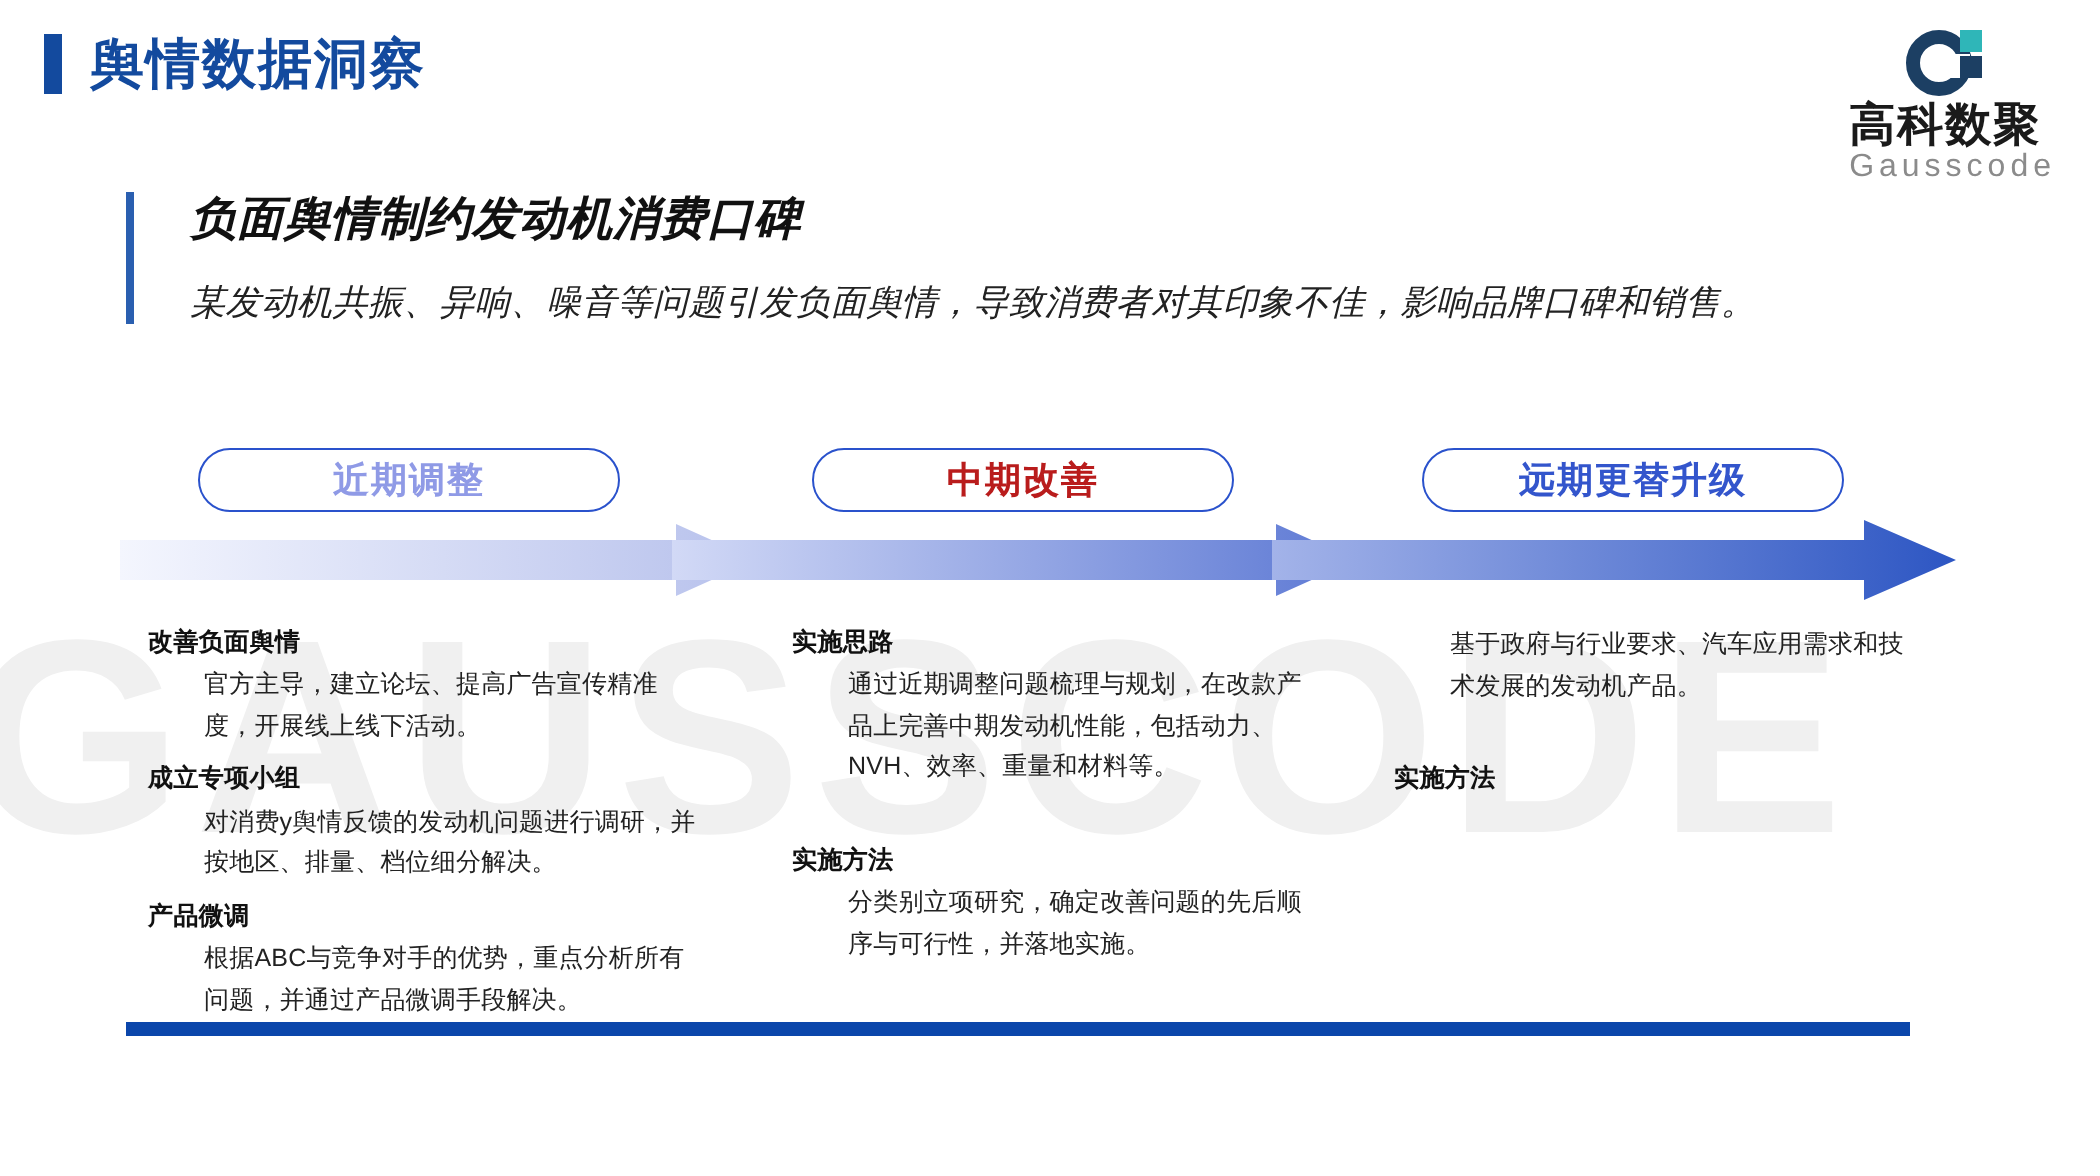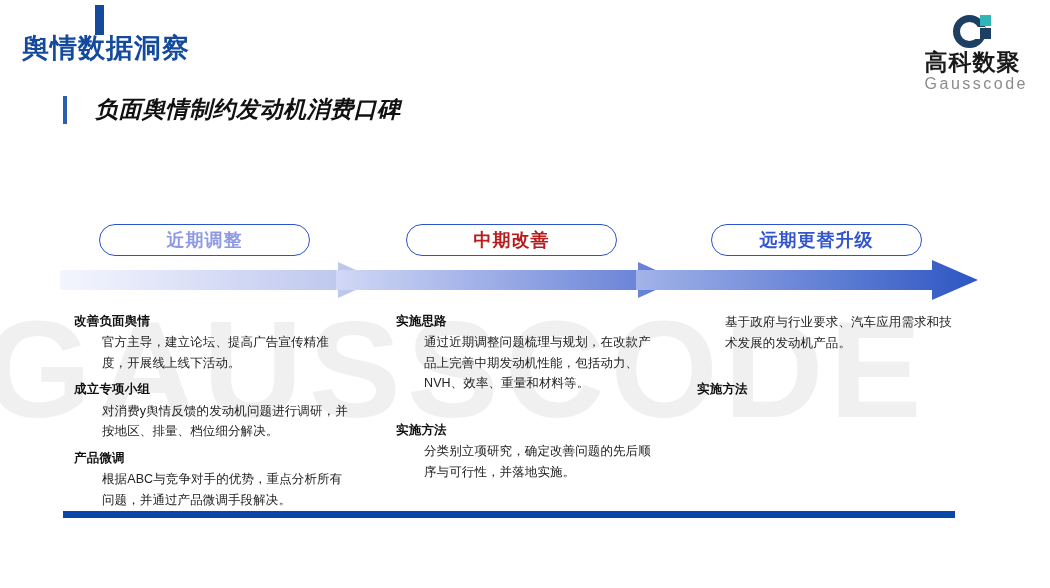--- a/index.html
+++ b/index.html
@@ -34,24 +34,23 @@
 
   
   #header {
     position: absolute;
     left: 0; top: 0;
     width: 1050px; height: 72px;
     z-index: 5;
   }
   #title-wrap {
     position: absolute;
-    left: 22px; top: 5px;
+    left: 22px; top: 17px;
     display: flex;
     align-items: center;
-    flex-direction: column;
   }
   #title-bar {
     width: 9px;
     height: 30px;
     background: #134a9e;
     margin-right: 14px;
   }
   #page-title {
     font-size: 27px;
     font-weight: 700;
@@ -227,20 +226,21 @@
     </div>
     <div id="logo-text">
       <span id="logo-cn">高科数聚</span>
       <span id="logo-en">Gausscode</span>
     </div>
   </div>
 </div>
 
 <div id="lead">
   <div id="lead-heading">负面舆情制约发动机消费口碑</div>
+  <div id="lead-sub">某发动机共振、异响、噪音等问题引发负面舆情，导致消费者对其印象不佳，影响品牌口碑和销售。</div>
 </div>
 
 <div class="pill" id="pill-0">
   <span>近期调整</span>
 </div>
 <div class="pill" id="pill-1">
   <span>中期改善</span>
 </div>
 <div class="pill" id="pill-2">
   <span>远期更替升级</span>

